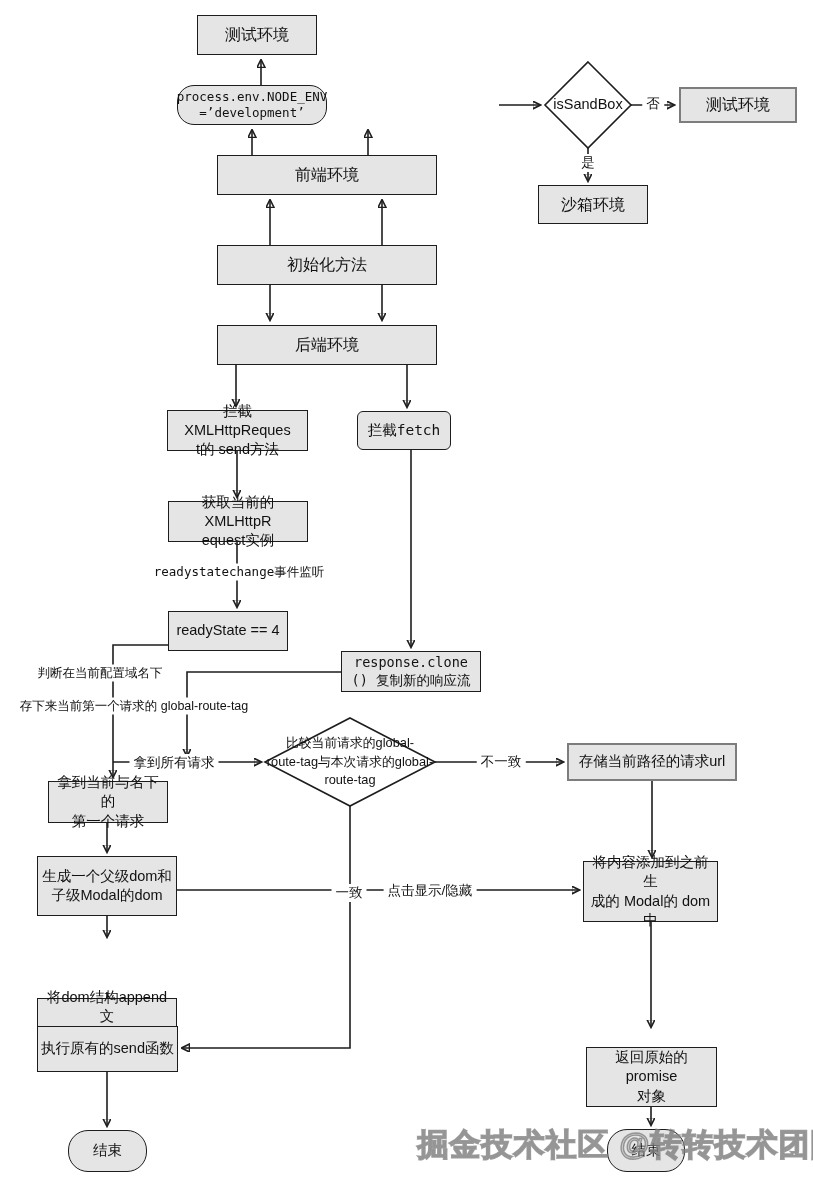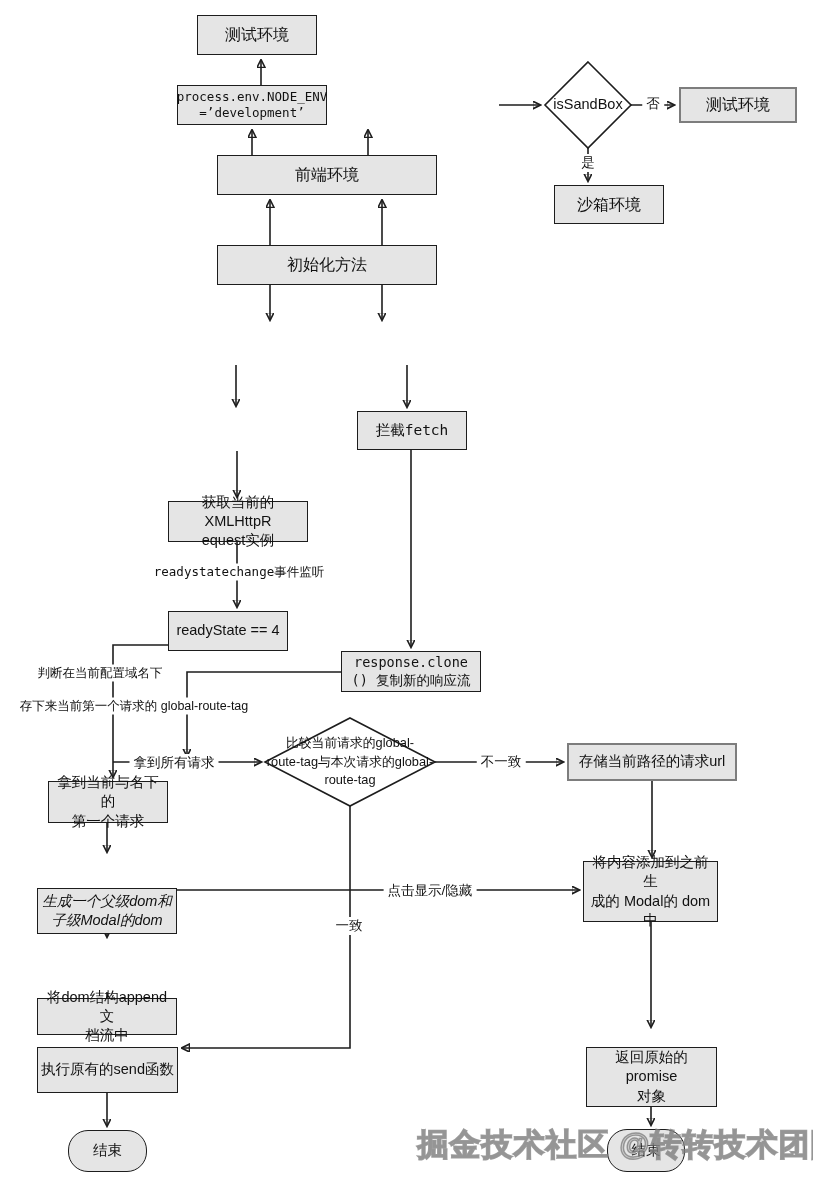--- a/index.html
+++ b/index.html
@@ -103,58 +103,61 @@
     <path d="M107,992 L107,1022" marker-end="url(#arr)"></path>
     <path d="M107,1072 L107,1126" marker-end="url(#arr)"></path>
     <path d="M651,922 L651,1027" marker-end="url(#arr)"></path>
     <path d="M651,1091 L651,1125" marker-end="url(#arr)"></path>
 
     <polygon class="shape" points="588,62 631,105 588,148 545,105"></polygon>
     <polygon class="shape" points="350,718 435,762 350,806 265,762"></polygon>
   </svg>
 
   <div class="node big" style="left:197px;top:15px;width:120px;height:40px;">测试环境</div>
-  <div class="node small-mono" style="left:177px;top:85px;width:150px;height:40px;">process.env.NODE_ENV
+  <div class="node small-mono" style="left:177px;top:85px;width:150px;height:40px;border-radius:17px;">process.env.NODE_ENV
 =’development’</div>
   <div class="node big" style="left:217px;top:155px;width:220px;height:40px;">前端环境</div>
   <div class="node big grayborder" style="left:679px;top:87px;width:118px;height:36px;">测试环境</div>
-  <div class="node big" style="left:538px;top:185px;width:110px;height:39px;margin-left:16px;">沙箱环境</div>
+  <div class="node big" style="left:538px;top:185px;width:110px;height:39px;">沙箱环境</div>
   <div class="node big" style="left:217px;top:245px;width:220px;height:40px;">初始化方法</div>
-  <div class="node mono" style="left:357px;top:411px;width:110px;height:39px;">拦截fetch</div>
+  <div class="node big" style="left:217px;top:325px;width:220px;height:40px;">后端环境</div>
+  <div class="node" style="left:167px;top:410px;width:141px;height:41px;">拦截XMLHttpReques
+t的 send方法</div>
+  <div class="node mono" style="left:357px;top:411px;width:94px;height:39px;border-radius:6px;">拦截fetch</div>
   <div class="node" style="left:168px;top:501px;width:140px;height:41px;">获取当前的XMLHttpR
 equest实例</div>
   <div class="node" style="left:168px;top:611px;width:120px;height:40px;">readyState == 4</div>
   <div class="node mono" style="left:341px;top:651px;width:140px;height:41px;font-size:13.5px;">response.clone
 () 复制新的响应流</div>
   <div class="node grayborder" style="left:567px;top:743px;width:170px;height:38px;">存储当前路径的请求url</div>
   <div class="node" style="left:48px;top:781px;width:120px;height:42px;">拿到当前与名下的
 第一个请求</div>
-  <div class="node" style="left:37px;top:888px;width:140px;height:46px;font-style:italic;">生成一个父级dom和
+  <div class="node" style="left:37px;top:856px;width:140px;height:60px;">生成一个父级dom和
 子级Modal的dom</div>
   <div class="node" style="left:37px;top:986px;width:140px;height:37px;margin-top:12px;">将dom结构append文
 档流中</div>
-  <div class="node" style="left:37px;top:1026px;width:141px;height:46px;margin-top:21px;">执行原有的send函数</div>
+  <div class="node" style="left:37px;top:1026px;width:141px;height:46px;">执行原有的send函数</div>
   <div class="node rounded" style="left:68px;top:1130px;width:79px;height:42px;">结束</div>
   <div class="node" style="left:583px;top:861px;width:135px;height:61px;">将内容添加到之前生
 成的 Modal的 dom
 中</div>
   <div class="node" style="left:586px;top:1031px;width:131px;height:60px;margin-top:16px;">返回原始的promise
 对象</div>
   <div class="node rounded" style="left:607px;top:1129px;width:78px;height:43px;">结束</div>
 
   <div class="dlabel" style="left:588px;top:105px;font-size:14.5px;">isSandBox</div>
   <div class="dlabel" style="left:350px;top:762px;font-size:12.8px;width:190px;">比较当前请求的global-
 route-tag与本次请求的global-
 route-tag</div>
 
   <div class="elabel" style="left:653px;top:104px;">否</div>
   <div class="elabel" style="left:588px;top:163px;">是</div>
   <div class="elabel sm mono" style="left:239px;top:572px;">readystatechange事件监听</div>
   <div class="elabel sm" style="left:100px;top:673px;">判断在当前配置域名下</div>
   <div class="elabel sm" style="left:134px;top:706px;">存下来当前第一个请求的 global-route-tag</div>
   <div class="elabel" style="left:174px;top:763px;">拿到所有请求</div>
   <div class="elabel" style="left:501px;top:762px;">不一致</div>
-  <div class="elabel" style="left:349px;top:926px;">一致</div>
+  <div class="elabel" style="left:349px;top:893px;">一致</div>
   <div class="elabel" style="left:430px;top:891px;">点击显示/隐藏</div>
 
   <div class="watermark" style="left:630px;top:1145px;">掘金技术社区 @转转技术团队</div>
 
 </div>
 
 </body></html>

